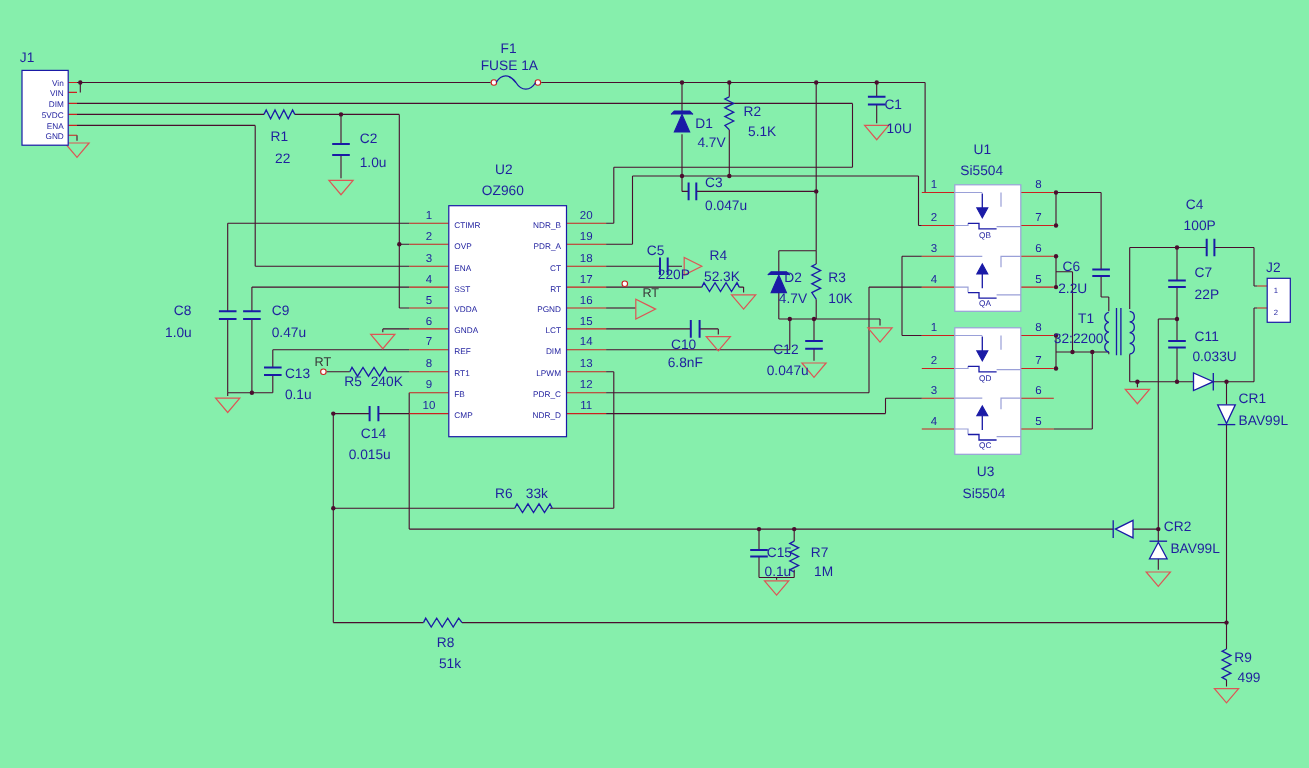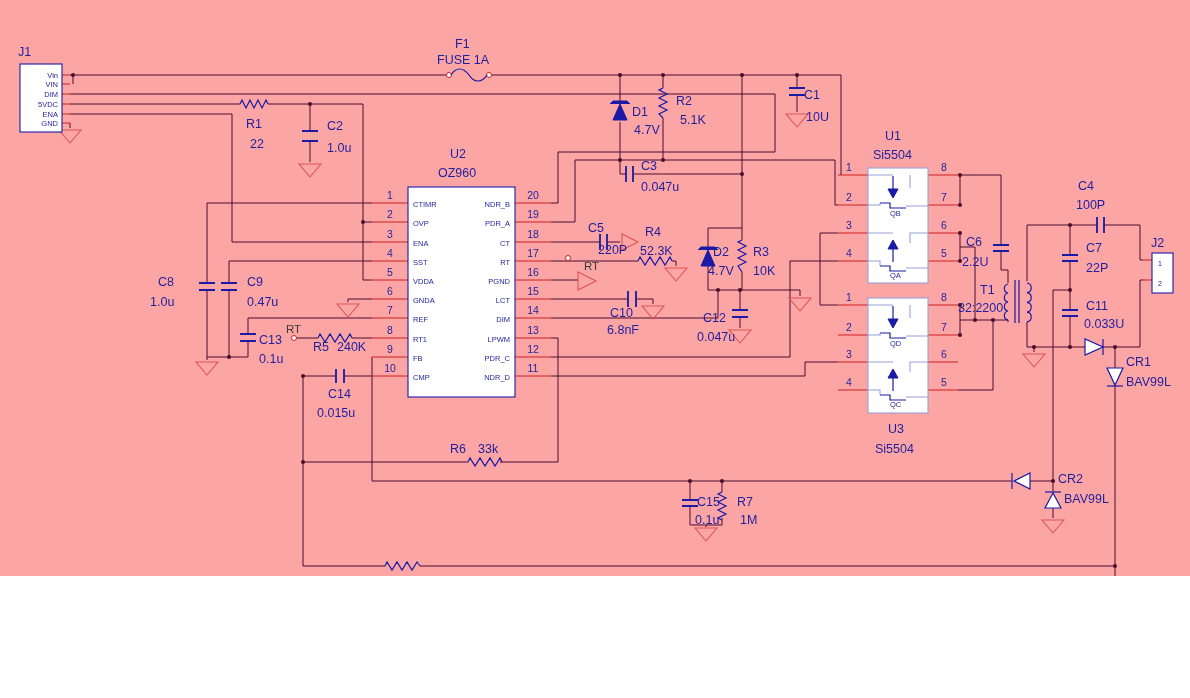--- a/index.html
+++ b/index.html
@@ -1,16 +1,16 @@
 <!DOCTYPE html>
 <html><head>
 <meta charset="utf-8">
 <style>
   html,body{margin:0;padding:0;background:#ffffff;}
-  .canvas{width:1190px;height:576px;position:relative;background:#fca5a5;
+  .canvas{width:1190px;height:698px;position:relative;background:#86efac;
           font-family:"Liberation Sans", sans-serif;}
   svg text{font-family:"Liberation Sans", sans-serif;fill:#1f1f9e;}
   .lbl{font-size:12.5px;}
   .pinnum{font-size:10.5px;}
   .pinname{font-size:7.5px;}
   .tiny{font-size:7px;}
   .netlbl{font-size:11.5px;fill:#3a3a3a;}
   .wire{stroke:#4a0d2e;stroke-width:1;fill:none;}
   .stub{stroke:#cc2020;stroke-width:1;fill:none;}
   .comp{stroke:#1a1aa6;stroke-width:1.2;fill:none;}

